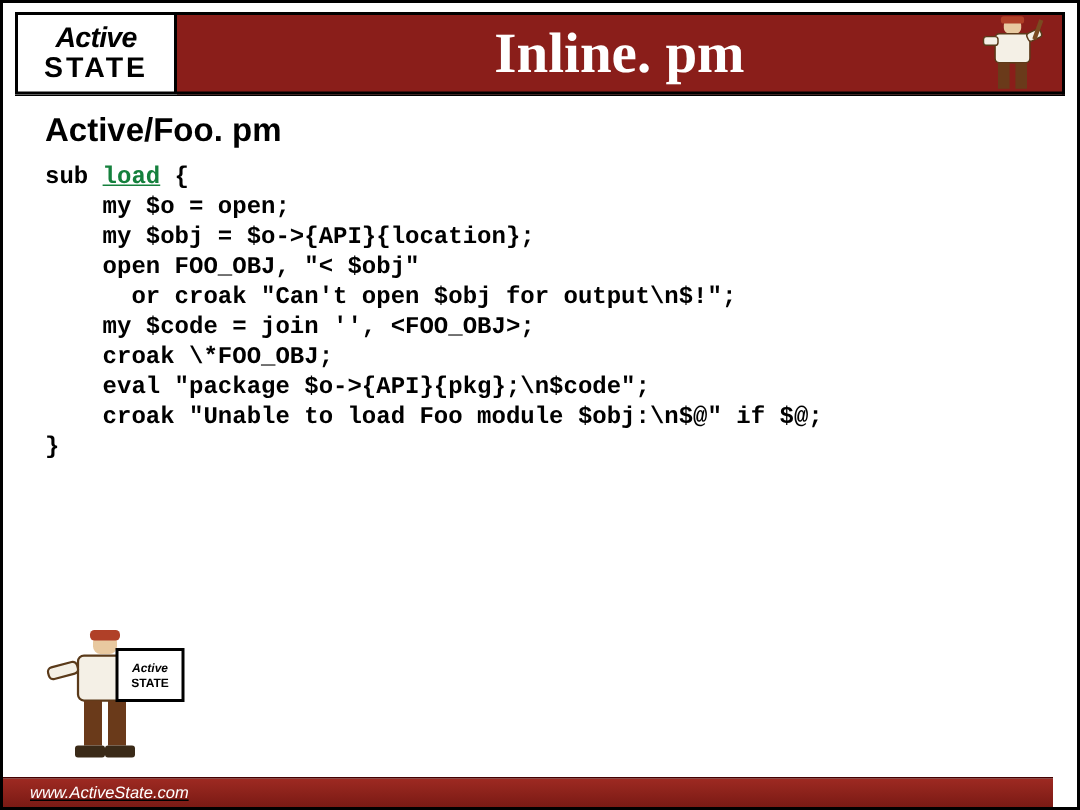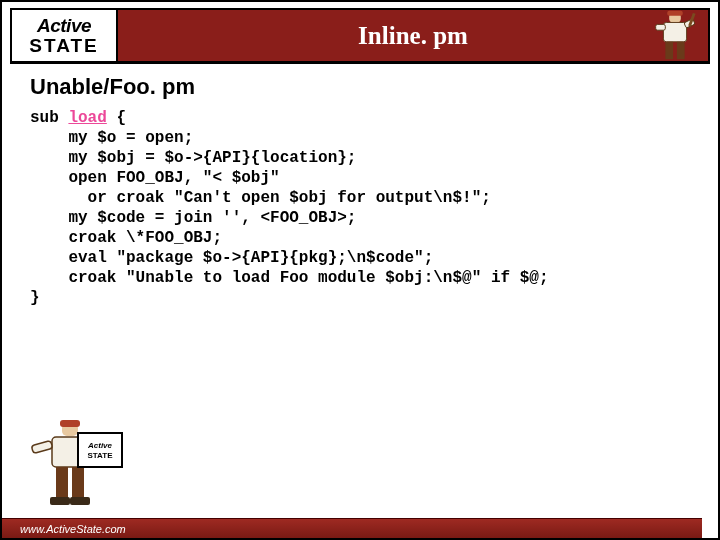--- a/index.html
+++ b/index.html
@@ -46,21 +46,21 @@
     border-left: none;
     display: flex;
     align-items: center;
     justify-content: center;
     position: relative;
   }
   .title-text {
     color: #fff;
     font-family: "Times New Roman", Times, serif;
     font-weight: bold;
-    font-size: 25px;
+    font-size: 38px;
   }
   .hero-top {
     position: absolute;
     right: 4px;
     top: -4px;
     width: 58px;
     height: 60px;
   }
   .subtitle {
     margin: 10px 0 8px 28px;
@@ -69,31 +69,32 @@
   }
   .code {
     margin: 0 0 0 28px;
     font-family: "Courier New", Courier, monospace;
     font-size: 16px;
     font-weight: bold;
     white-space: pre;
     line-height: 1.25;
   }
   .kw-sub { }
-  .kw-load { color: #ec4899; text-decoration: underline; }
+  .kw-load { color: #15803d; text-decoration: underline; }
 
   .footer {
     position: absolute;
     left: 0; right: 16px; bottom: 0;
     height: 20px;
     background: linear-gradient(#9e2a22, #7a1a14);
     border-top: 1px solid #400;
     display: flex;
     align-items: center;
     padding-left: 18px;
+    text-decoration: underline;
   }
   .footer-text {
     color: #fff;
     font-size: 11px;
     font-style: italic;
   }
   .hero-bottom {
     position: absolute;
     left: 18px;
     bottom: 18px;
@@ -117,21 +118,21 @@
       <rect x="18" y="16" width="24" height="20" rx="3" fill="#f4f0e6" stroke="#5a3a1a" stroke-width="1"></rect>
       <rect x="10" y="18" width="10" height="6" rx="2" fill="#f4f0e6" stroke="#5a3a1a" stroke-width="1"></rect>
       <rect x="40" y="14" width="10" height="6" rx="2" fill="#f4f0e6" stroke="#5a3a1a" stroke-width="1" transform="rotate(-25 45 17)"></rect>
       <rect x="20" y="36" width="8" height="18" fill="#6a3a1a"></rect>
       <rect x="32" y="36" width="8" height="18" fill="#6a3a1a"></rect>
       <rect x="46" y="6" width="3" height="14" fill="#7a4a20" transform="rotate(20 47 13)"></rect>
     </svg>
   </div>
 </div>
 
-<div class="subtitle">Unable/Foo. pm</div>
+<div class="subtitle">Active/Foo. pm</div>
 
 <div class="code"><span class="kw-sub">sub </span><span class="kw-load">load</span><span> {</span>
 <span>    my $o = open;</span>
 <span>    my $obj = $o-&gt;{API}{location};</span>
 <span>    open FOO_OBJ, "&lt; $obj"</span>
 <span>      or croak "Can't open $obj for output\n$!";</span>
 <span>    my $code = join '', &lt;FOO_OBJ&gt;;</span>
 <span>    croak \*FOO_OBJ;</span>
 <span>    eval "package $o-&gt;{API}{pkg};\n$code";</span>
 <span>    croak "Unable to load Foo module $obj:\n$@" if $@;</span>

